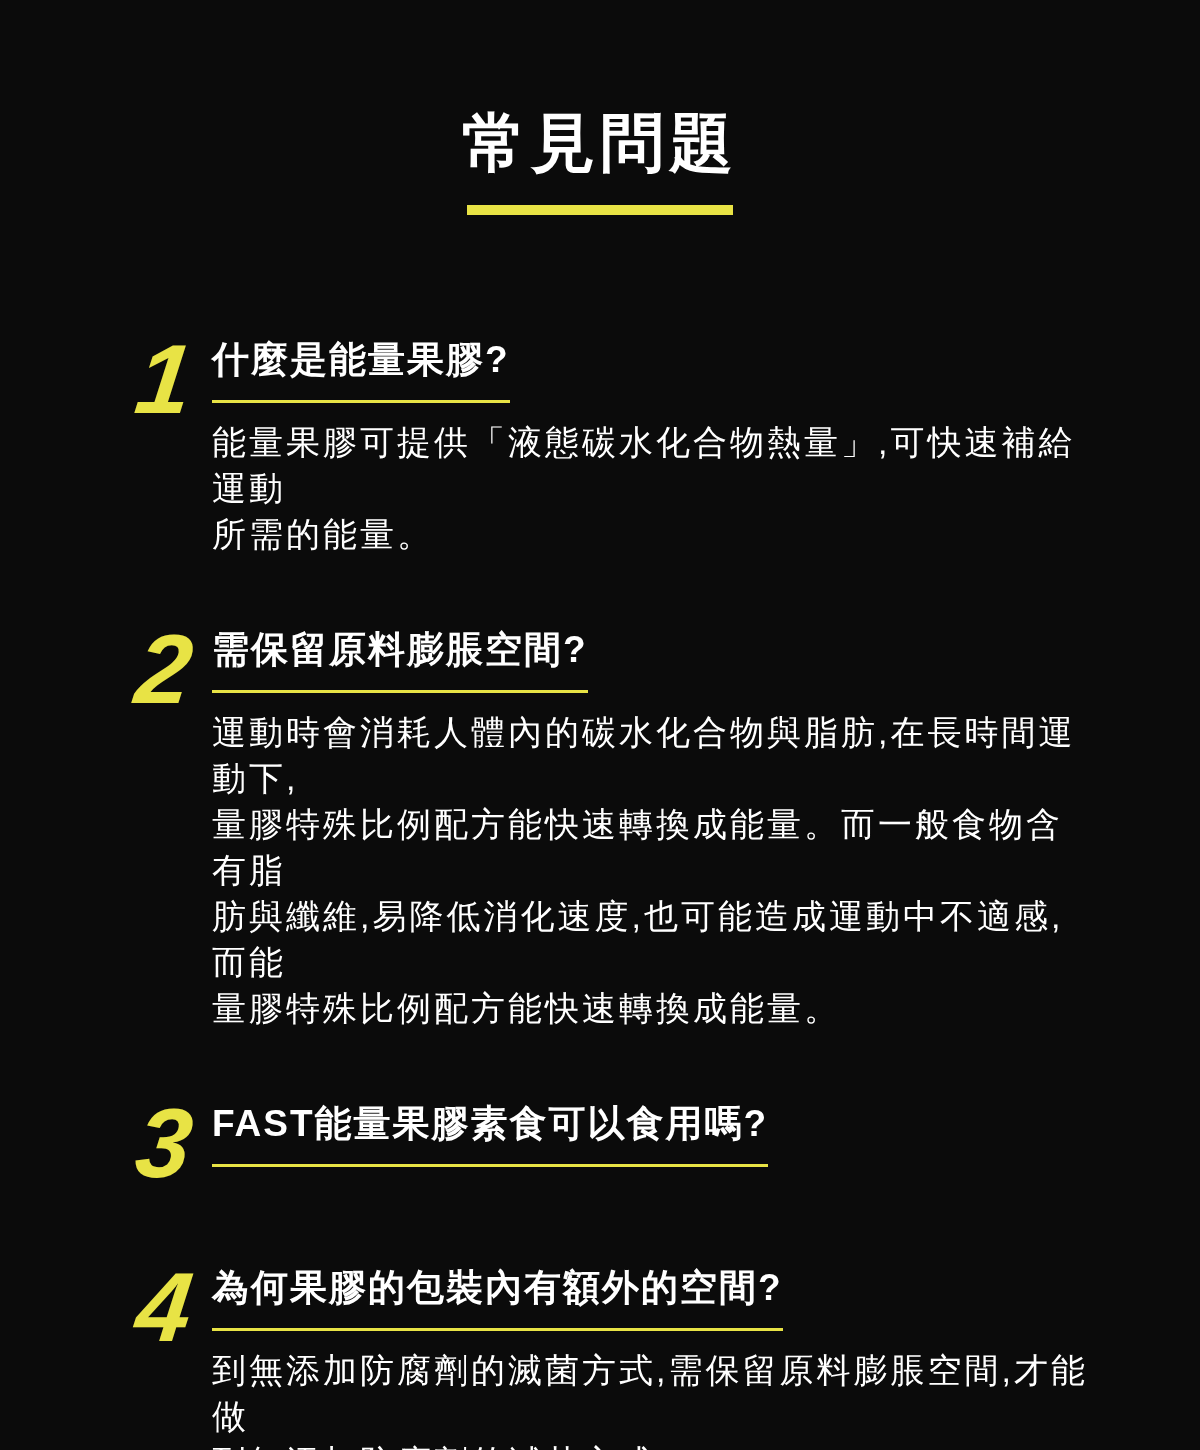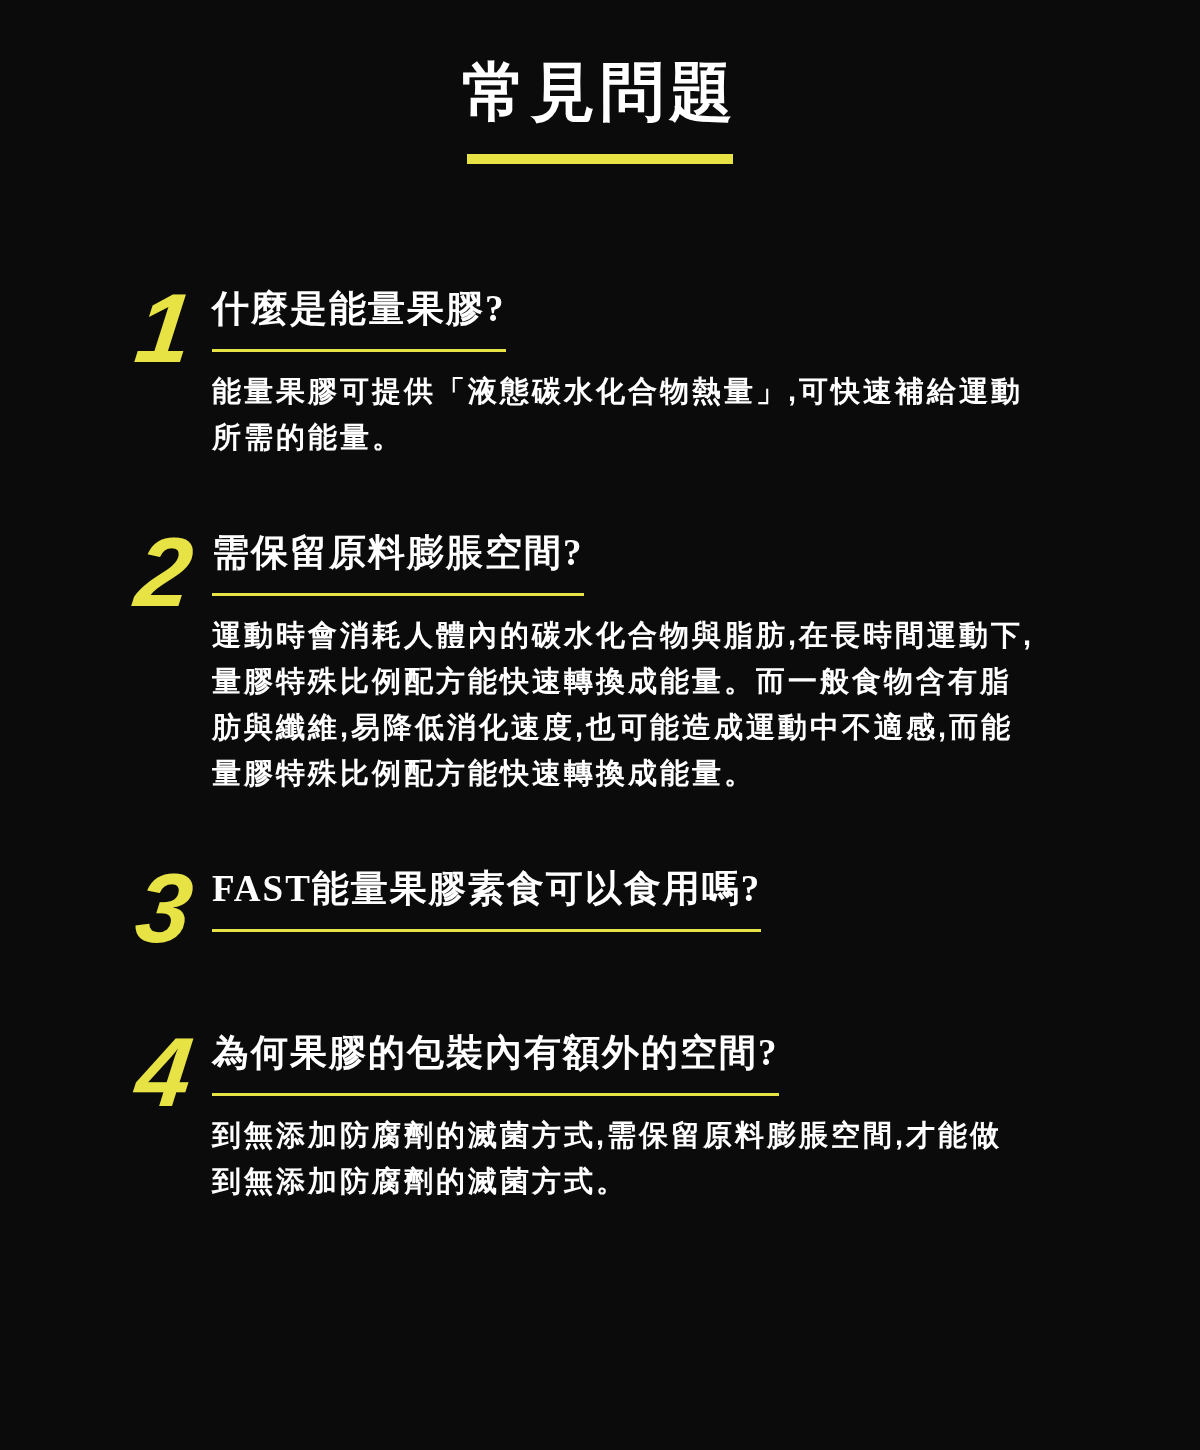--- a/index.html
+++ b/index.html
@@ -17,21 +17,21 @@
   .page {
     position: relative;
     width: 1200px;
     height: 1450px;
     margin: 0 auto;
     background: var(--bg);
     overflow: hidden;
     color: var(--text);
   }
   .header {
-    padding-top: 57px;
+    padding-top: 108px;
     text-align: center;
   }
   .title {
     margin: 0;
     color: var(--text);
     font-size: 64px;
     line-height: 70px;
     font-weight: 700;
     letter-spacing: 5px;
   }
@@ -73,29 +73,28 @@
     font-size: 37px;
     line-height: 41px;
     font-weight: 700;
     letter-spacing: 2px;
     color: var(--text);
   }
   .q-text {
     display: inline-block;
     padding-bottom: 20px;
     border-bottom: 3px solid var(--accent);
-    font-family: Liberation Serif, serif;
   }
   .answer {
     margin: 16px 0 0 0;
     max-width: 880px;
-    font-size: 29px;
+    font-size: 34px;
     line-height: 46px;
     letter-spacing: 3px;
-    font-weight: 700;
+    font-weight: 400;
     color: var(--text);
     white-space: pre-line;
   }
 </style>
 </head>
 <body>
 
 <div class="page">
 
   <header class="header">

